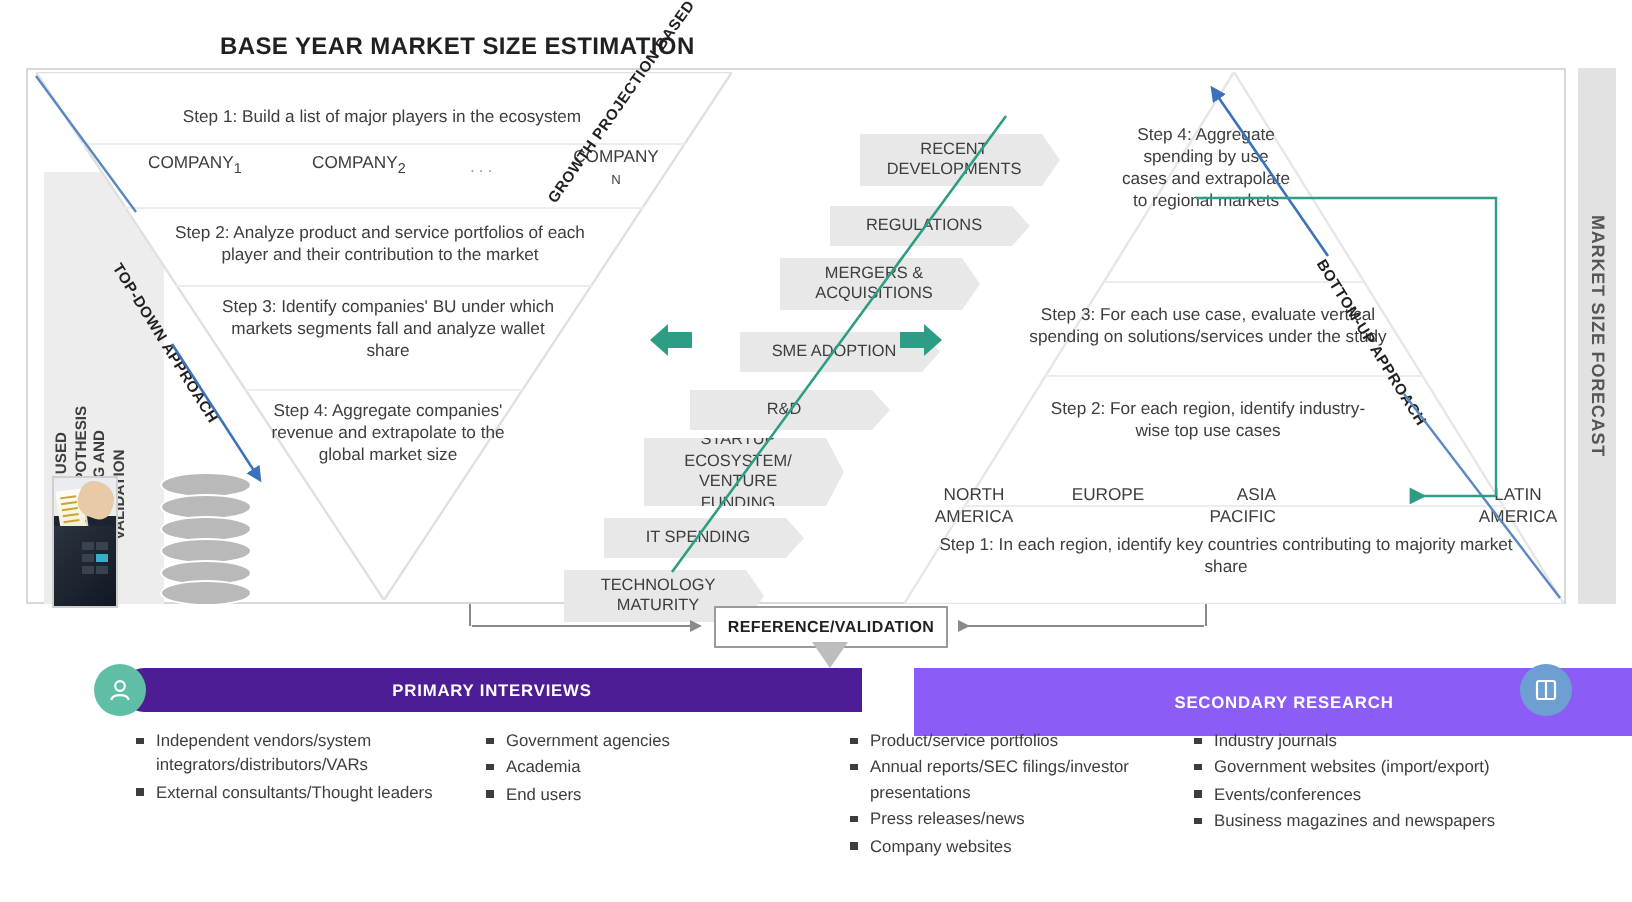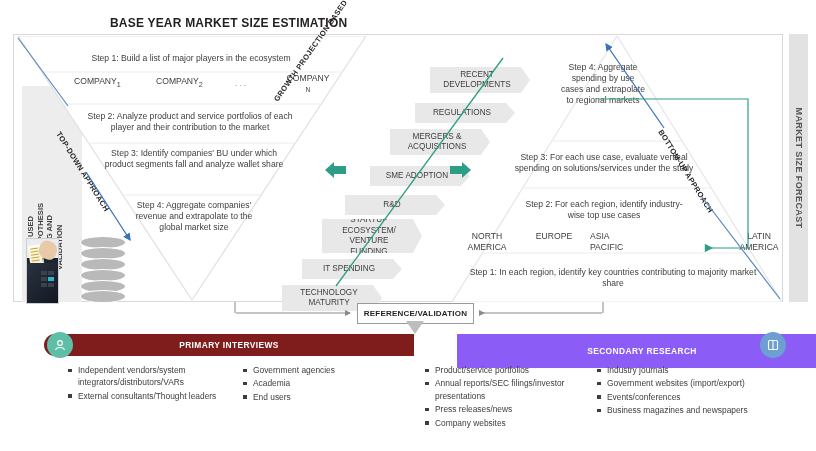--- a/index.html
+++ b/index.html
@@ -71,21 +71,21 @@
         line-height:10.5px;display:flex;align-items:center;justify-content:center;
         text-align:center;padding:0 14px 0 8px;box-sizing:border-box;
         clip-path:polygon(0 0,calc(100% - 9px) 0,100% 50%,calc(100% - 9px) 100%,0 100%);margin-top:35px;}
 
   
   #refbox{left:357px;top:303px;width:115px;height:19px;background:#fff;
           border:1px solid #9a9a9a;font-size:8px;font-weight:bold;color:#231f20;
           display:flex;align-items:center;justify-content:center;letter-spacing:.2px;}
 
   
-  #primary-bar{left:44px;top:334px;width:370px;height:22px;background:#7f1d1d;
+  #primary-bar{left:61px;top:334px;width:370px;height:22px;background:#4c1d95;
       border-radius:11px 0 0 11px;display:flex;align-items:center;justify-content:center;}
   #secondary-bar{left:417px;top:334px;width:370px;height:34px;background:#8b5cf6;
       border-radius:0 11px 11px 0;display:flex;align-items:center;justify-content:center;margin-left:40px;}
   .bartext{font-size:8.4px;font-weight:bold;color:#fff;letter-spacing:.4px;}
   #primary-icon{left:47px;top:332px;width:26px;height:26px;border-radius:50%;
       background:#5fbfa6;display:flex;align-items:center;justify-content:center;}
   #secondary-icon{left:760px;top:332px;width:26px;height:26px;border-radius:50%;
       background:#6e9fd2;display:flex;align-items:center;justify-content:center;}
 
   .bullets{position:absolute;font-size:8.4px;line-height:12.4px;color:#3d3d3d;}
@@ -163,21 +163,21 @@
   </span>
   <span class="abs" style="left:167px;top:2px;font-size:8.6px;color:#9a9a9a;letter-spacing:2px;">...</span>
   <span class="abs" style="left:208px;top:-3px;width:64px;text-align:center;font-size:8.6px;line-height:11px;">
     <span>COMPANY</span><br>
     <span style="font-size:6.6px">N</span>
   </span>
 </div>
 
 <div class="abs invrow" style="left:80px;top:111px;width:220px;">Step 2: Analyze product and service portfolios of each player and their contribution to the market</div>
 
-<div class="abs invrow" style="left:104px;top:148px;width:180px;">Step 3: Identify companies' BU under which product segments fall and analyze wallet share</div>
+<div class="abs invrow" style="left:104px;top:148px;width:180px;">Step 3: Identify companies' BU under which markets segments fall and analyze wallet share</div>
 
 <div class="abs invrow" style="left:130px;top:200px;width:128px;">Step 4: Aggregate companies' revenue and extrapolate to the global market size</div>
 
 <div class="diag" id="td-diag" style="left:62px;top:130px;transform-origin:0 0;transform:rotate(58deg);">TOP-DOWN APPROACH</div>
 
 <svg class="abs" style="left:82px;top:168px;" width="60" height="80" viewBox="0 0 60 80">
   <defs>
       <marker id="ah1" markerWidth="7" markerHeight="7" refX="5" refY="3" orient="auto">
     <path d="M0,0 L6,3 L0,6 z" fill="#3c72b9"></path>
       </marker>
@@ -221,24 +221,24 @@
     <line x1="30" y1="217" x2="300" y2="217" stroke="#ececec" stroke-width="1"></line>
   </svg>
 </div>
 
 <div class="abs uprow" style="left:560px;top:62px;width:86px;">Step 4: Aggregate spending by use cases and extrapolate to regional markets</div>
 
 <div class="abs uprow" style="left:513px;top:152px;width:182px;">Step 3: For each use case, evaluate vertical spending on solutions/services under the study</div>
 
 <div class="abs uprow" style="left:518px;top:199px;width:172px;">Step 2: For each region, identify industry-wise top use cases</div>
 
-<div class="abs" id="regions" style="left:452px;top:231px;width:330px;height:30px;">
+<div class="abs" id="regions" style="left:452px;top:242px;width:330px;height:30px;">
     <div class="abs" style="left: 4px; top: 0px; width: 62px; text-align: center; font-size: 8.6px; line-height: 11px; color: rgb(61, 61, 61);">NORTH AMERICA</div>
     <div class="abs" style="left: 72px; top: 0px; width: 60px; text-align: center; font-size: 8.6px; line-height: 11px; color: rgb(61, 61, 61);">EUROPE</div>
-    <div class="abs" style="left: 138px; top: 0px; width: 48px; text-align: left; font-size: 8.6px; line-height: 11px; color: rgb(61, 61, 61);">ASIA PACIFIC</div>
+    <div class="abs" style="left: 138px; top: 0px; width: 48px; text-align: right; font-size: 8.6px; line-height: 11px; color: rgb(61, 61, 61);">ASIA PACIFIC</div>
     <div class="abs" style="left: 276px; top: 0px; width: 62px; text-align: center; font-size: 8.6px; line-height: 11px; color: rgb(61, 61, 61);">LATIN AMERICA</div>
   </div>
 
 <div class="abs uprow" style="left:468px;top:267px;width:290px;">Step 1: In each region, identify key countries contributing to majority market share</div>
 
 <div class="diag" id="bu-diag" style="left:664px;top:128px;transform-origin:0 0;transform:rotate(58deg);">BOTTOM-UP APPROACH</div>
 
 <svg class="abs" style="left:600px;top:38px;" width="70" height="94" viewBox="0 0 70 94">
   <defs>
       <marker id="ah2" markerWidth="7" markerHeight="7" refX="5" refY="3" orient="auto">

